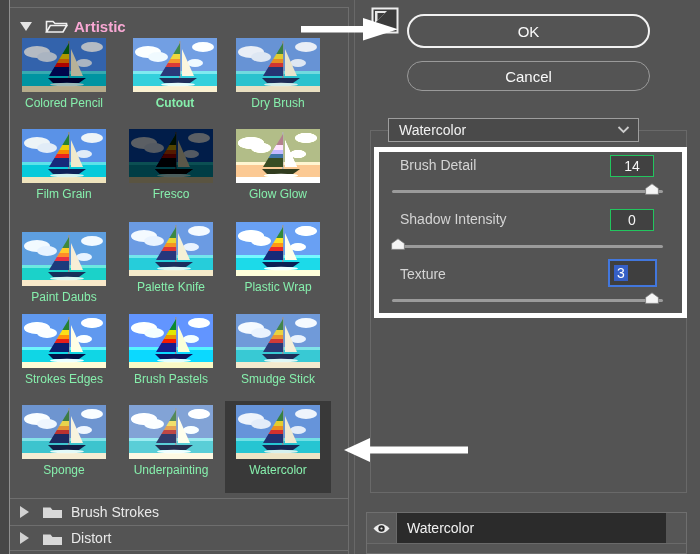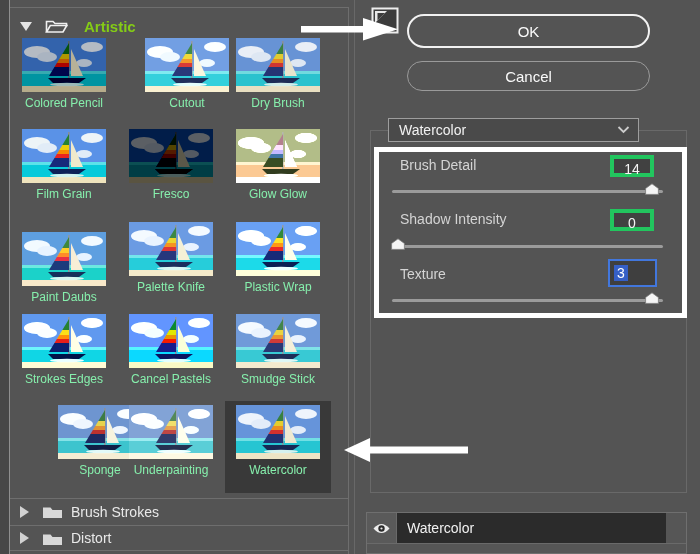--- a/index.html
+++ b/index.html
@@ -9,21 +9,21 @@
 
   
   .edge-strip{left:0;top:0;width:9px;height:554px;background:#474747;border-right:1px solid #8f8f8f;}
 
   
   .filter-list{left:10px;top:7px;width:338px;height:547px;background:#545454;
                border-top:1px solid #6e6e6e;border-right:1px solid #6e6e6e;overflow:hidden;}
   .cat-header{position:absolute;left:0;top:5px;width:100%;height:26px;display:flex;align-items:center;padding-left:10px;box-sizing:border-box;}
   .tri-down{width:0;height:0;border-left:6px solid transparent;border-right:6px solid transparent;border-top:9px solid #e4e4e4;margin-right:13px;}
   .tri-right{width:0;height:0;border-top:6px solid transparent;border-bottom:6px solid transparent;border-left:9px solid #d2d2d2;margin-right:13px;}
-  .cat-title{color:#84cc16;font-size:15px;font-weight:bold;margin-left:16px;}
+  .cat-title{color:#f9a8d4;font-size:15px;font-weight:bold;margin-left:6px;}
   .cat-row{position:absolute;left:0;width:100%;height:26px;border-top:1px solid #6e6e6e;display:flex;align-items:center;padding-left:10px;box-sizing:border-box;background:#545454;}
   .cat-row .cat-label{color:#e9e9e9;font-size:14px;margin-left:8px;}
   .row-bs{top:490px;}
   .row-di{top:517px;border-bottom:1px solid #6e6e6e;}
 
   
   .fcell{position:absolute;width:106px;height:92px;text-align:center;cursor:pointer;}
   .fcell.sel{background:#393939;}
   .thumb{display:block;margin:4px auto 0;}
   .flabel{color:#86efac;font-size:12px;margin-top:4px;line-height:14px;}
@@ -54,21 +54,21 @@
 
   .settings-box{left:370px;top:130px;width:317px;height:363px;border:1px solid #696969;box-sizing:border-box;}
   .dropdown{left:388px;top:118px;width:251px;height:24px;background:#4a4a4a;border:1px solid #9e9e9e;
             box-sizing:border-box;display:flex;align-items:center;color:#f2f2f2;font-size:14px;
             padding:0 8px 0 10px;cursor:pointer;z-index:4;}
   .dropdown .dd-label{flex:1;}
 
   .anno-box{left:374px;top:147px;width:313px;height:171px;border:5px solid #ffffff;box-sizing:border-box;z-index:6;pointer-events:none;}
 
   .slider-label{color:#d4d4d4;font-size:14px;left:400px;z-index:7;}
-  .val-box{left:610px;width:44px;height:22px;background:#414141;border:4px solid #22c55e;box-sizing:border-box;
+  .val-box{left:610px;width:44px;height:22px;background:#414141;border:1px solid #22c55e;box-sizing:border-box;
            color:#f5f5f5;font-size:14px;text-align:center;line-height:20px;z-index:7;cursor:text;}
   .val-box-focus{left:608px;width:49px;height:28px;background:#3f3f3f;border:2px solid #4277dd;box-sizing:border-box;
            color:#fff;font-size:14px;line-height:24px;z-index:7;cursor:text;text-align:left;}
   .val-box-focus .sel-text{background:#355fc6;padding:0 3px;margin-left:4px;}
   .track{left:392px;width:271px;height:3px;background:#9b9b9b;border-radius:2px;z-index:7;cursor:pointer;}
   .sthumb{z-index:8;cursor:grab;}
 
   .fx-panel{left:366px;top:512px;width:321px;height:42px;border:1px solid #6f6f6f;background:#565656;box-sizing:border-box;}
   .fx-row{position:absolute;left:0;top:0;width:100%;height:30px;display:flex;border-bottom:1px solid #6a6a6a;cursor:pointer;}
   .fx-eye{width:30px;height:30px;background:#5a5a5a;border-right:1px solid #6a6a6a;display:flex;align-items:center;justify-content:center;box-sizing:border-box;}
@@ -125,21 +125,21 @@
     <span class="cat-title">Artistic</span>
   </div>
 
   <div id="filter-grid">
       <div class="fcell" style="left: 1px; top: 26px;">
         <svg width="84" height="54" class="thumb f-colored-pencil">
           <use href="#boat"></use>
         </svg>
         <div class="flabel">Colored Pencil</div>
       </div>
-      <div class="fcell" style="left: 124px; top: 26px;">
+      <div class="fcell" style="left: 112px; top: 26px; font-weight: bold;">
         <svg width="84" height="54" class="thumb f-cutout">
           <use href="#boat"></use>
         </svg>
         <div class="flabel">Cutout</div>
       </div>
       <div class="fcell" style="left: 215px; top: 26px;">
         <svg width="84" height="54" class="thumb f-dry-brush">
           <use href="#boat"></use>
         </svg>
         <div class="flabel">Dry Brush</div>
@@ -183,29 +183,29 @@
       <div class="fcell" style="left: 1px; top: 302px;">
         <svg width="84" height="54" class="thumb f-poster-edges">
           <use href="#boat"></use>
         </svg>
         <div class="flabel">Strokes Edges</div>
       </div>
       <div class="fcell" style="left: 108px; top: 302px;">
         <svg width="84" height="54" class="thumb f-rough-pastels">
           <use href="#boat"></use>
         </svg>
-        <div class="flabel">Cancel Pastels</div>
+        <div class="flabel">Brush Pastels</div>
       </div>
       <div class="fcell" style="left: 215px; top: 302px;">
         <svg width="84" height="54" class="thumb f-smudge-stick">
           <use href="#boat"></use>
         </svg>
         <div class="flabel">Smudge Stick</div>
       </div>
-      <div class="fcell" style="left: 1px; top: 393px; padding-left: 36px;">
+      <div class="fcell" style="left: 1px; top: 393px;">
         <svg width="84" height="54" class="thumb f-sponge">
           <use href="#boat"></use>
         </svg>
         <div class="flabel">Sponge</div>
       </div>
       <div class="fcell" style="left: 108px; top: 393px;">
         <svg width="84" height="54" class="thumb f-underpainting">
           <use href="#boat"></use>
         </svg>
         <div class="flabel">Underpainting</div>

